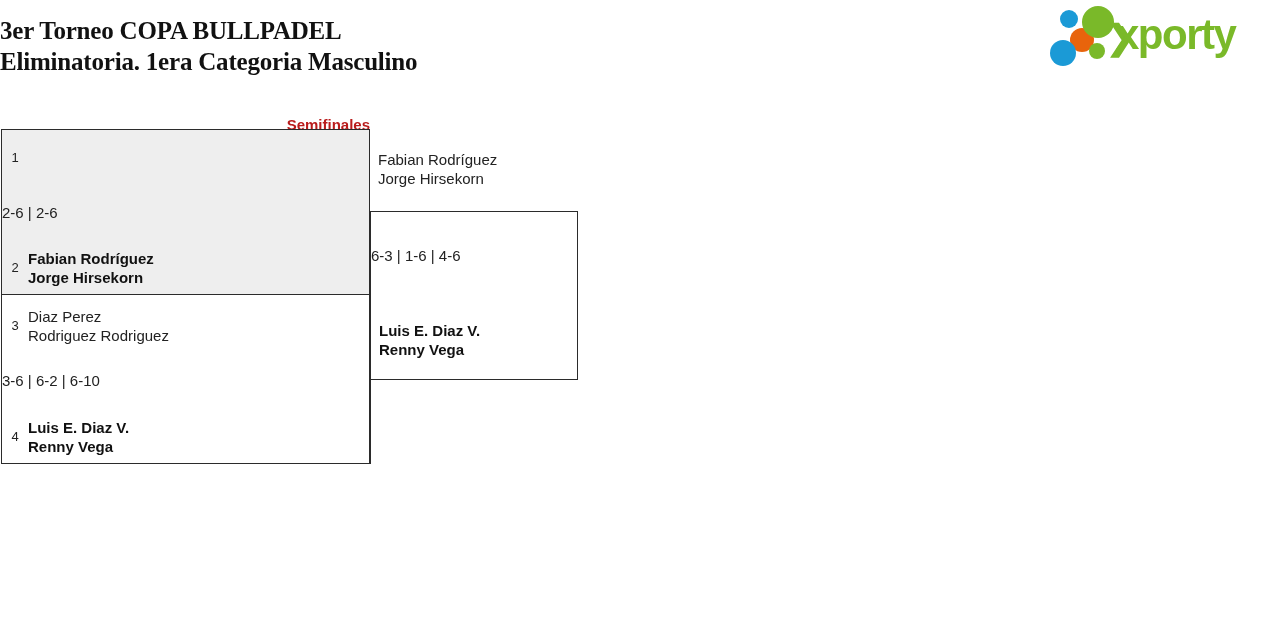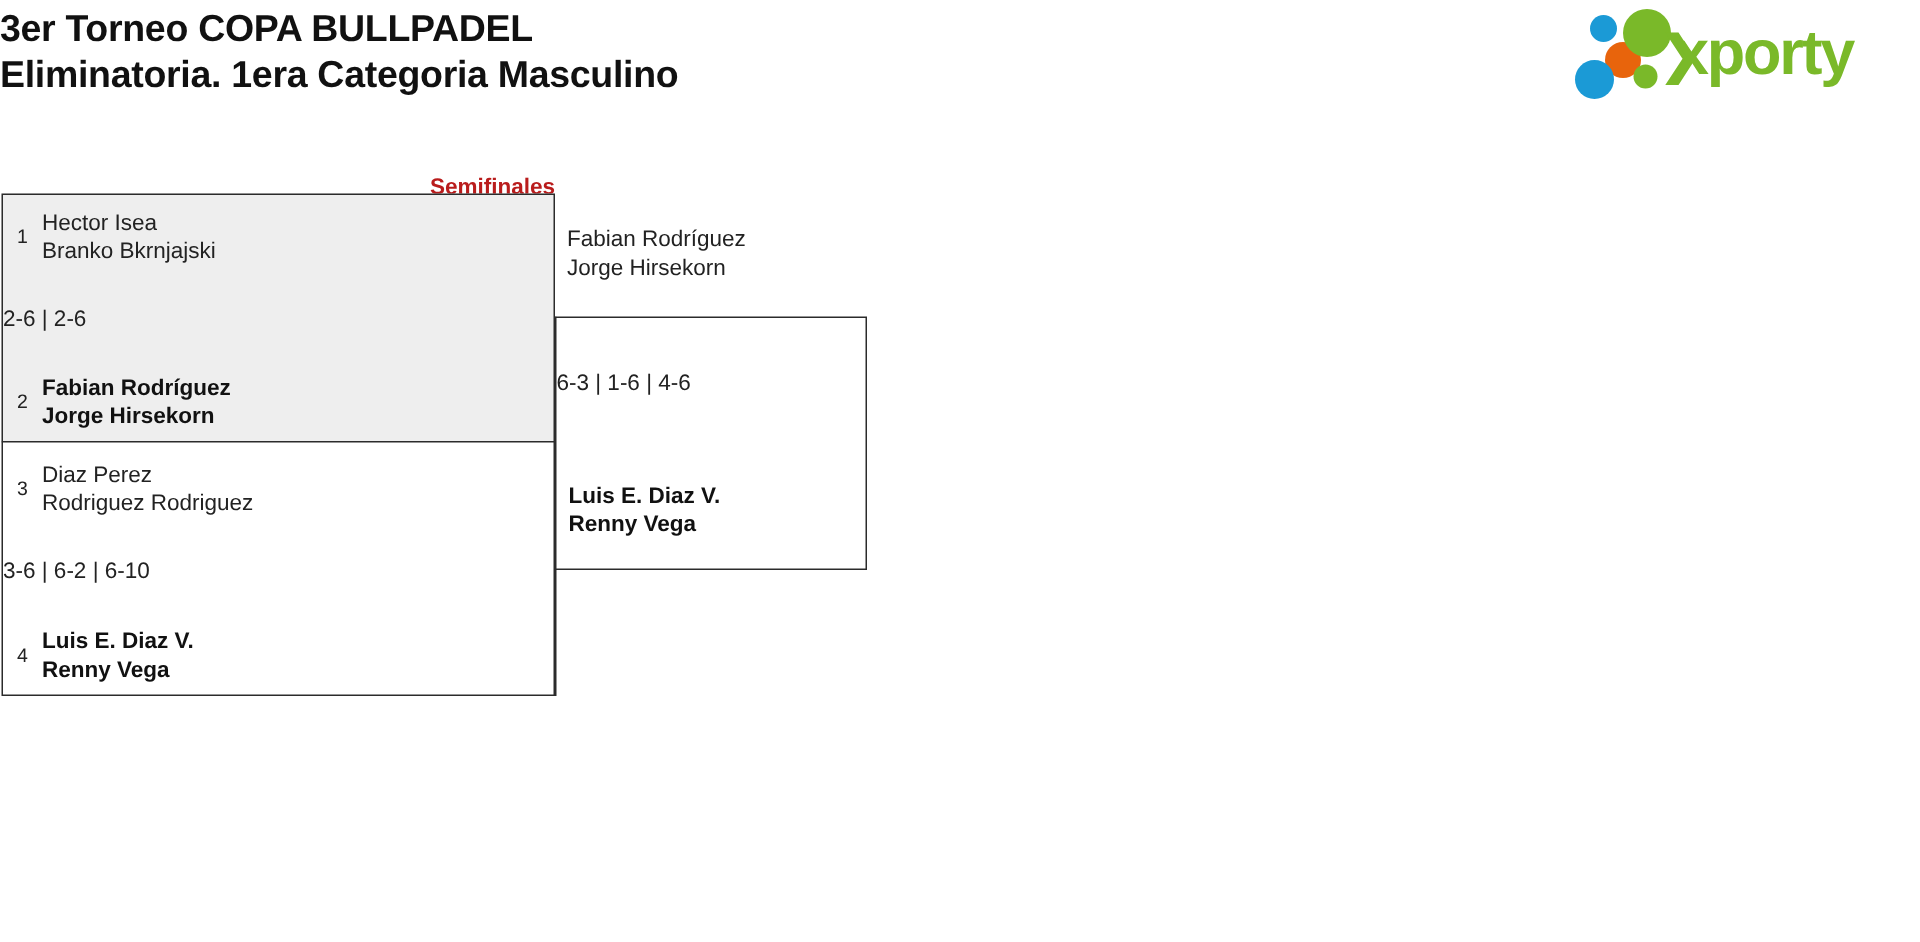--- a/index.html
+++ b/index.html
@@ -9,22 +9,23 @@
     background: #ffffff;
     font-family: "Liberation Sans", sans-serif;
     color: #1a1a1a;
     overflow: hidden;
   }
   .page { position: relative; width: 1280px; height: 628px; }
 
   
   .title-block {
     position: absolute;
-    left: 0px; top: 4px;
+    left: 0px; top: 15px;
     width: 900px;
+    font-family: Liberation Serif, serif;
   }
   .title-line {
     font-size: 25px;
     font-weight: bold;
     line-height: 31px;
     letter-spacing: -0.2px;
     color: #111111;
     white-space: nowrap;
   }
 
@@ -167,24 +168,20 @@
     <div class="logo-chev">❯</div>
     <div class="logo-word">xporty</div>
   </div>
 
   <div class="round-header semis">Semifinales</div>
 
   <div class="connector"></div>
 
   <div class="match sf1">
     <span class="seed seed-top">1</span>
-    <div class="team team-top">
-      <span class="tname">Hector Isea</span>
-      <span class="tname">Branko Bkrnjajski</span>
-    </div>
     <div class="score score-line">2-6 | 2-6</div>
     <span class="seed seed-bot">2</span>
     <div class="team team-bot winner">
       <span class="tname">Fabian Rodríguez</span>
       <span class="tname">Jorge Hirsekorn</span>
     </div>
   </div>
 
   <div class="match sf2">
     <span class="seed seed-top">3</span>

